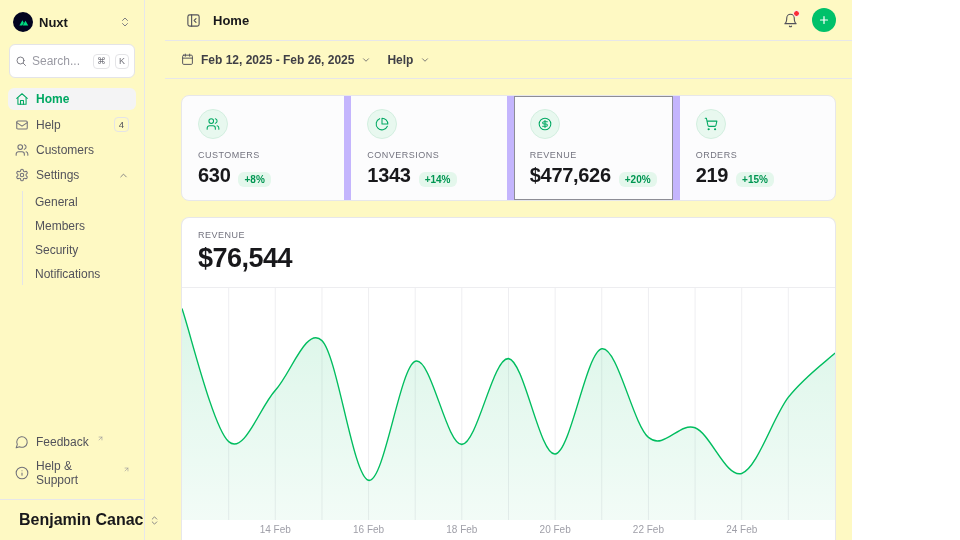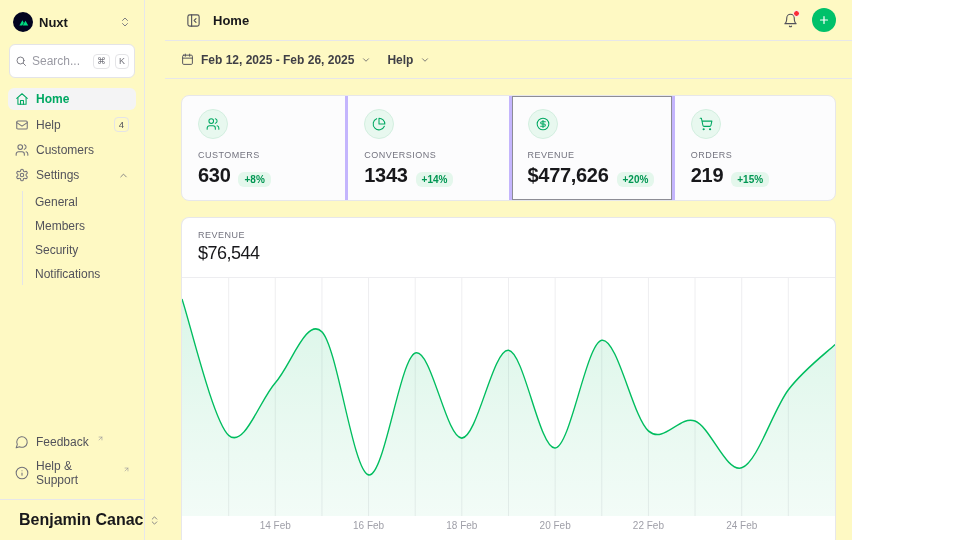--- a/index.html
+++ b/index.html
@@ -48,33 +48,33 @@
 
   .filterbar { height:38px; min-height:38px; border-bottom:1px solid #e7e7ea; display:flex; align-items:center; gap:16px; padding:0 16px; }
   .filter-btn { display:flex; align-items:center; gap:7px; background:none; border:none; font-family:inherit; font-size:12px; font-weight:600; color:#3f3f46; cursor:pointer;justify-content:center; }
   .filter-btn .muted-ic { color:#52525b; }
 
   .content { flex:1; padding:16px 16px 0; display:flex; flex-direction:column; overflow:hidden; min-height:0; }
 
   
   .stats { display:grid; grid-template-columns:repeat(4,1fr); border:1px solid #e7e7ea; border-radius:8px; background:#fcfcfd; overflow:hidden; }
   .stat { padding:13px 16px; cursor:pointer; }
-  .stat + .stat { border-left:3px solid #c4b5fd; }
+  .stat + .stat { border-left:7px solid #c4b5fd; }
   .stat.selected { box-shadow:inset 0 0 0 1px #8d8d96; }
   .icon-circle { width:30px; height:30px; border-radius:50%; background:#e8f8ef; border:1px solid #d3efe0; color:#00a862; display:flex; align-items:center; justify-content:center; }
   .stat-label { margin-top:11px; font-size:9px; letter-spacing:.5px; color:#73737f; font-weight:500; }
   .stat-row { display:flex; align-items:flex-end; gap:8px; margin-top:4px; }
   .stat-value { font-size:20px; font-weight:700; letter-spacing:-.3px; }
   .stat-badge { font-size:10px; font-weight:600; color:#009652; background:#e4f7ec; border-radius:6px; padding:2px 6px; }
 
   
   .chart-card { margin-top:16px; border:1px solid #e7e7ea; border-radius:8px 8px 0 0; border-bottom:none; background:#fff; flex:1; display:flex; flex-direction:column; overflow:hidden; min-height:0; }
   .chart-head { padding:12px 16px 13px; border-bottom:1px solid #ededf0; }
   .chart-label { font-size:9px; letter-spacing:.5px; color:#73737f; font-weight:500; }
-  .chart-value { font-size:18px; font-weight:400; letter-spacing:-.5px; margin-top:3px; }
+  .chart-value { font-size:27px; font-weight:700; letter-spacing:-.5px; margin-top:3px; }
   .chart-svg { width:100%; height:238px; }
   .x-labels { position:relative; height:20px; }
   .x-labels span { position:absolute; top:4px; transform:translateX(-50%); font-size:10px; color:#9f9fa8; white-space:nowrap; }
 </style>
 </head>
 <body>
 
 <div class="app">
 
   <aside class="sidebar">

